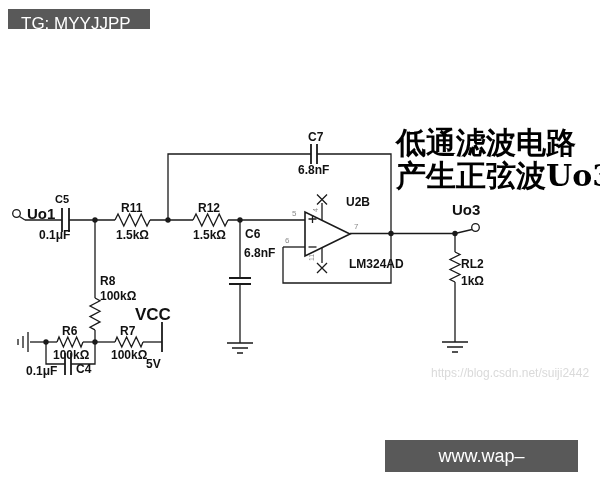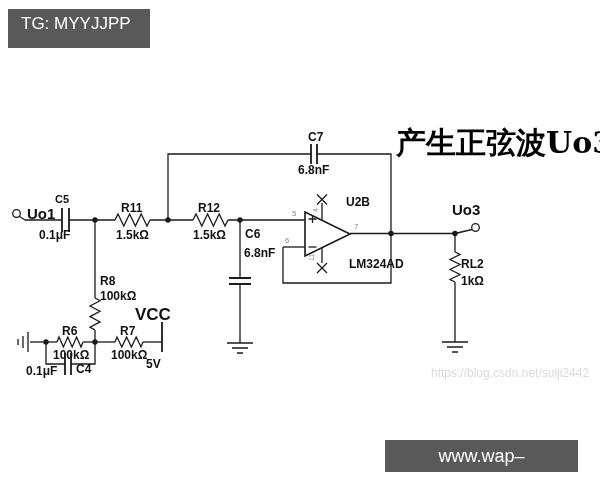--- a/index.html
+++ b/index.html
@@ -4,21 +4,21 @@
 <style>
   html,body{margin:0;padding:0;}
   body{
     width:600px;height:480px;position:relative;background:#ffffff;overflow:hidden;
     font-family:"Liberation Sans","DejaVu Sans",sans-serif;
   }
   .badge{
     position:absolute;background:#595959;color:#ffffff;
     font-family:"Liberation Sans","DejaVu Sans",sans-serif;
   }
-  .badge-tl{left:8px;top:9px;width:129px;height:39px;font-size:17px;line-height:30px;padding-left:13px;box-sizing:content-box;}
+  .badge-tl{left:8px;top:9px;width:129px;height:20px;font-size:17px;line-height:30px;padding-left:13px;box-sizing:content-box;}
   .badge-br{left:385px;top:440px;width:193px;height:32px;font-size:18px;line-height:32px;text-align:center;}
   .cn-title{
     position:absolute;left:396px;top:126px;width:204px;
     font-family:"DejaVu Serif","Liberation Serif",serif;
     font-weight:bold;font-size:30px;line-height:33px;color:#000;white-space:nowrap;
   }
   .faint-url{
     position:absolute;left:431px;top:366px;font-size:12px;color:#dadada;white-space:nowrap;
   }
   svg{position:absolute;left:0;top:0;}
@@ -34,20 +34,21 @@
   .dot{fill:#1a1a1a;stroke:none;}
   .tri{fill:#ffffff;stroke:#1a1a1a;stroke-width:1.6;}
   .port{fill:#ffffff;stroke:#1a1a1a;stroke-width:1.3;}
 </style>
 </head>
 <body>
 
 <div class="badge badge-tl">TG: MYYJJPP</div>
 
 <div class="cn-title">
+  <div>低通滤波电路</div>
   <div>产生正弦波Uo3</div>
 </div>
 
 <svg width="600" height="480" viewBox="0 0 600 480">
 
   <g>
     <circle class="port" cx="16.5" cy="213.5" r="3.8"></circle>
     <path class="w" d="M19.5,216.5 L25,220"></path>
     <text class="lbl-lg" x="27" y="219">Uo1</text>
   </g>

